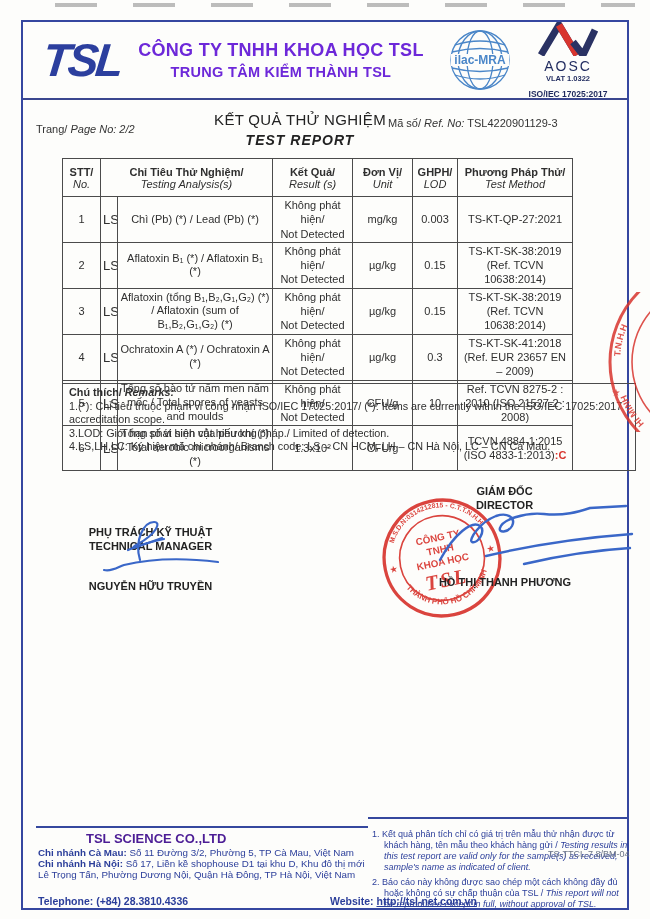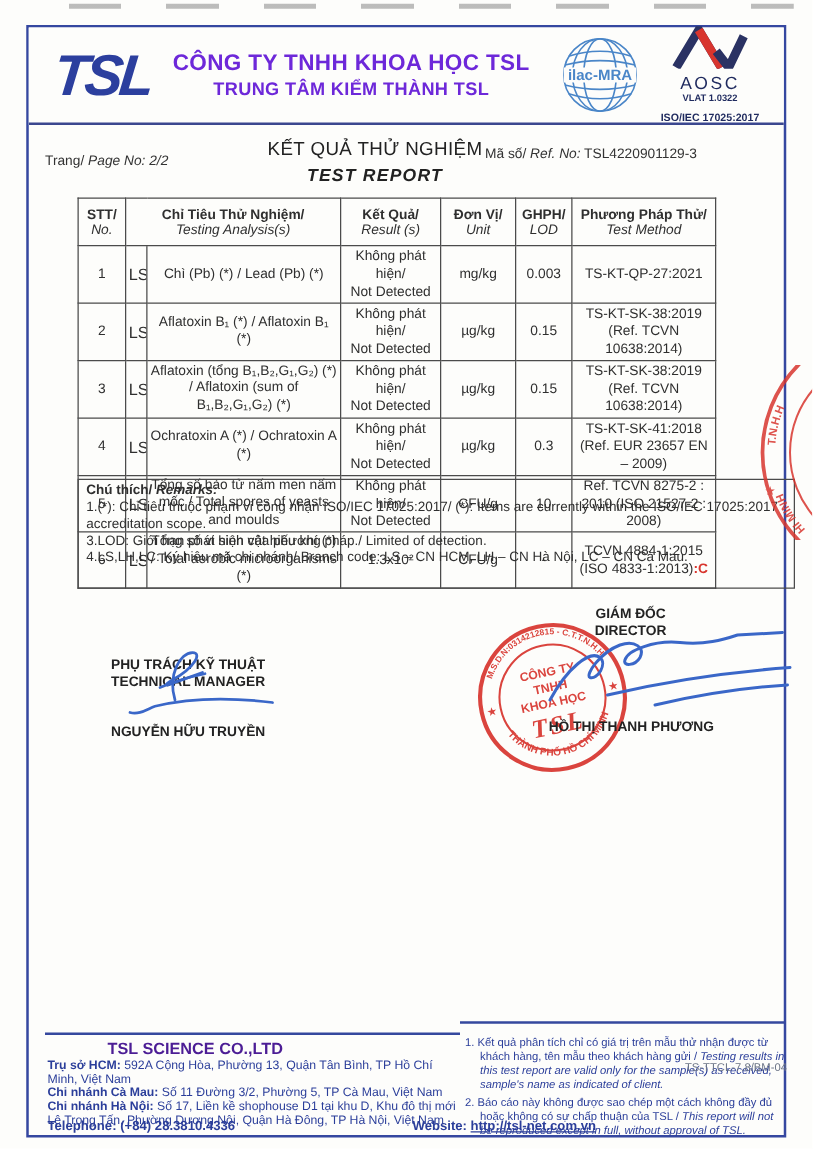--- a/index.html
+++ b/index.html
@@ -285,21 +285,20 @@
     <circle cx="160" cy="70" r="78" fill="none" stroke="#d8352e" stroke-width="1.6"></circle>
     <text font-size="9" font-weight="bold" fill="#d8352e"><textPath href="#edgeArc" startOffset="1%">T.N.H.H</textPath></text>
     <text font-size="9" font-weight="bold" fill="#d8352e"><textPath href="#edgeArc" startOffset="88%">HI MINH</textPath></text>
     <text x="66" y="104" font-size="10" fill="#d8352e" text-anchor="middle">★</text>
   </svg>
 
   <div class="fdiv l"></div>
   <div class="fdiv r"></div>
   <div class="f-company">TSL SCIENCE CO.,LTD</div>
   <div class="f-addr">
-    <div><b>Trụ sở HCM:</b><span> 592A Cộng Hòa, Phường 13, Quận Tân Bình, TP Hồ Chí Minh, Việt Nam</span></div>
     <div><b>Chi nhánh Cà Mau:</b><span> Số 11 Đường 3/2, Phường 5, TP Cà Mau, Việt Nam</span></div>
     <div><b>Chi nhánh Hà Nội:</b><span> Số 17, Liền kề shophouse D1 tại khu D, Khu đô thị mới Lê Trọng Tấn, Phường Dương Nội, Quận Hà Đông, TP Hà Nội, Việt Nam</span></div>
   </div>
   <div class="f-phone">Telephone: (+84) 28.3810.4336</div>
   <div class="f-web"><span>Website: </span><span class="url">http://tsl-net.com.vn</span></div>
   <div class="f-notes">
     <div class="f-note"><span>1. Kết quả phân tích chỉ có giá trị trên mẫu thử nhận được từ khách hàng, tên mẫu theo khách hàng gửi / </span><i>Testing results in this test report are valid only for the sample(s) as received, sample's name as indicated of client.</i></div>
     <div class="f-note"><span>2. Báo cáo này không được sao chép một cách không đầy đủ hoặc không có sự chấp thuận của TSL / </span><i>This report will not be reproduced except in full, without approval of TSL.</i></div>
   </div>
   <div class="f-code">TS-TTCL-7.8/BM-04</div>

